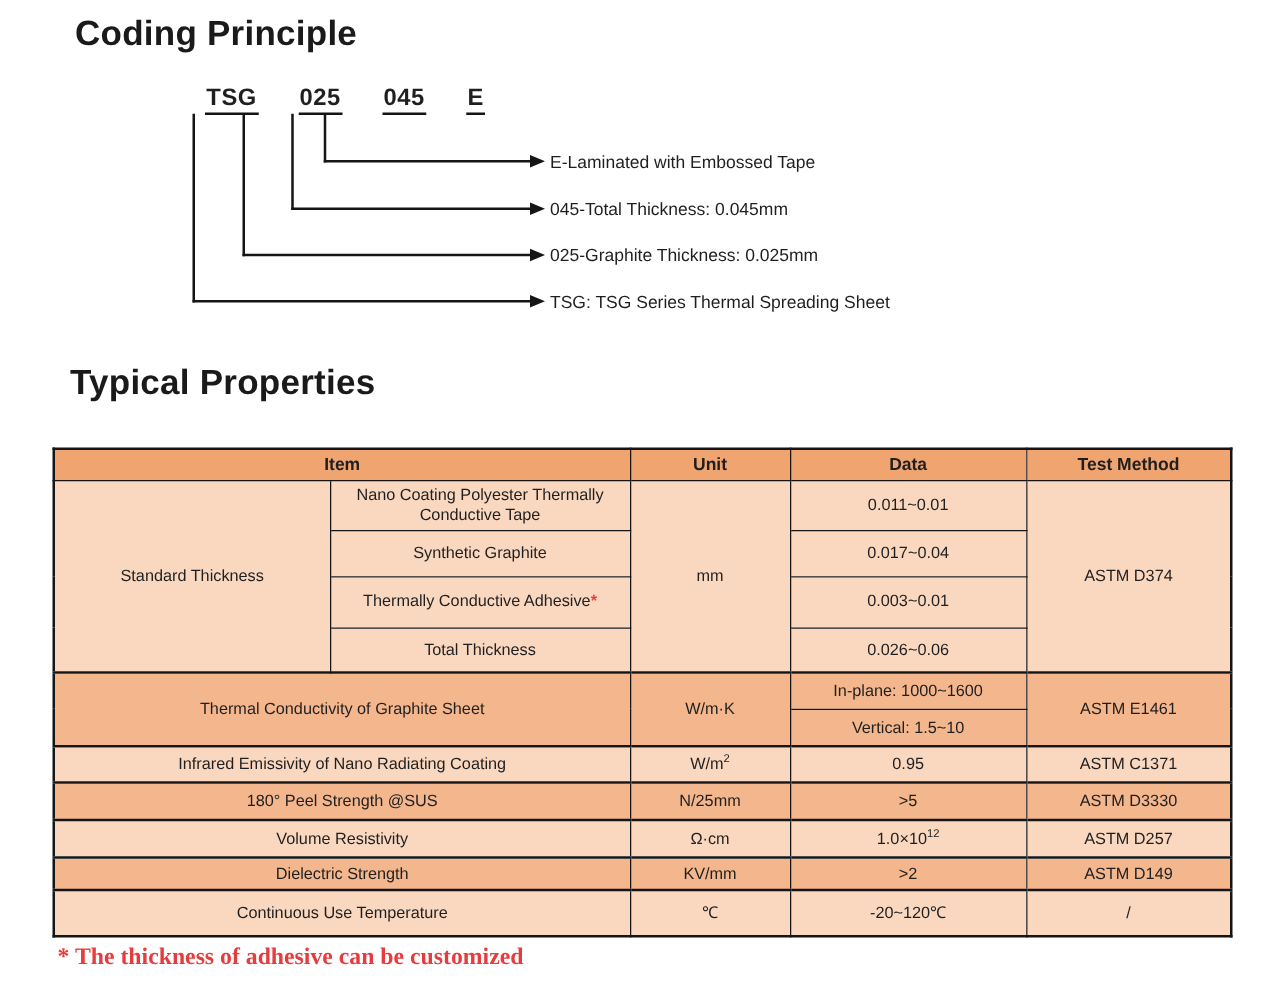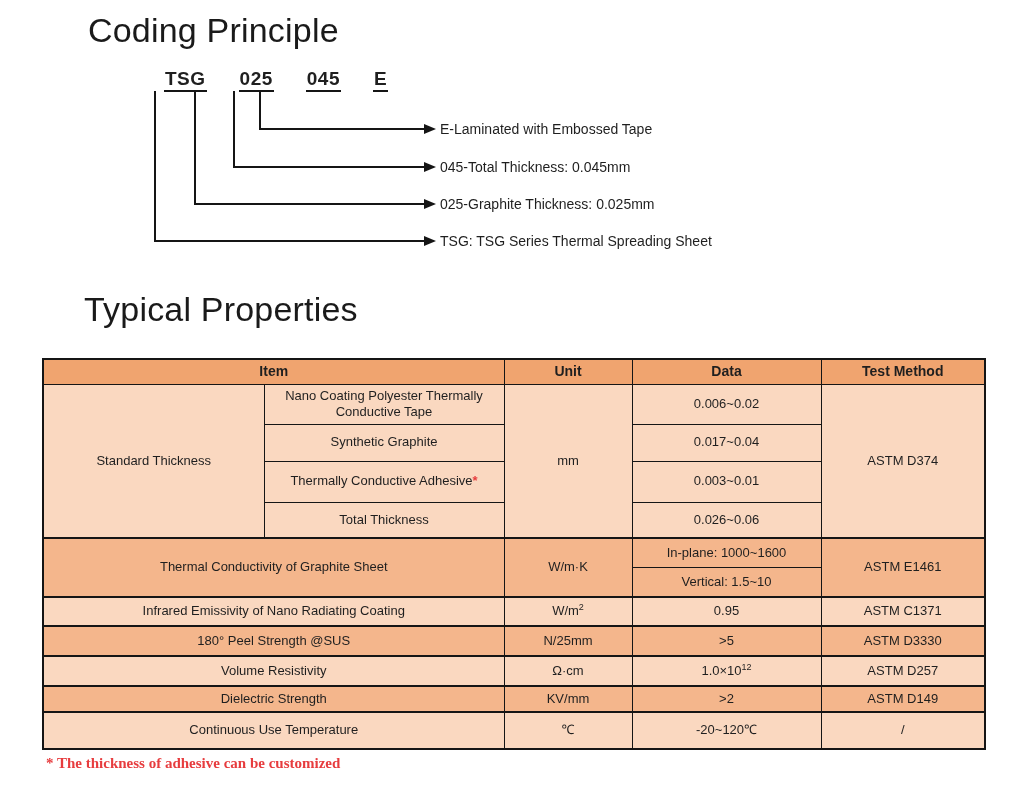--- a/index.html
+++ b/index.html
@@ -15,25 +15,24 @@
   .page{
     position:relative;
     width:1011px;height:787px;
     background:#ffffff;
     font-family:"Liberation Sans", sans-serif;
     color:var(--text);
     overflow:hidden;
   }
   .title{
     position:absolute;
-    font-size:34px;
-    font-weight:normal;
+    font-size:28px;
+    font-weight:bold;
     color:#1a1a1a;
     letter-spacing:0.2px;
-    margin-left:28px;
   }
   #coding-title{left:60px;top:11px;}
   #typical-title{left:56px;top:290px;}
 
   
   .code-line{
     position:absolute;left:138px;top:68px;
     font-size:19px;font-weight:bold;letter-spacing:0.5px;
     white-space:nowrap;
   }
@@ -87,21 +86,21 @@
   #props td.lt{background:var(--row-light-bg);}
   #props td.dk{background:var(--row-dark-bg);}
   #props tr.mj td{border-top-width:2.5px;}
   sup.exp{font-size:9px;line-height:0;}
   .red-star{color:var(--accent-red);font-weight:bold;}
 
   .footnote{
     position:absolute;left:46px;top:755px;
     font-family:"Liberation Serif", serif;
     font-weight:bold;
-    font-size:15px;
+    font-size:19px;
     color:var(--accent-red);
   }
 </style>
 </head>
 <body>
 
 <div class="page">
 
   <div class="title" id="coding-title">Coding Principle</div>
 
@@ -144,21 +143,21 @@
         <td colspan="2">Item</td>
         <td>Unit</td>
         <td>Data</td>
         <td>Test Method</td>
       </tr>
 
       <tr style="height:40px;">
         <td class="lt" rowspan="4">Standard Thickness</td>
         <td class="lt">Nano Coating Polyester Thermally Conductive Tape</td>
         <td class="lt" rowspan="4">mm</td>
-        <td class="lt">0.006~0.02</td>
+        <td class="lt">0.011~0.01</td>
         <td class="lt" rowspan="4">ASTM D374</td>
       </tr>
       <tr style="height:37px;">
         <td class="lt">Synthetic Graphite</td>
         <td class="lt">0.017~0.04</td>
       </tr>
       <tr style="height:41px;">
         <td class="lt"><span>Thermally Conductive Adhesive</span><span class="red-star">*</span></td>
         <td class="lt">0.003~0.01</td>
       </tr>

